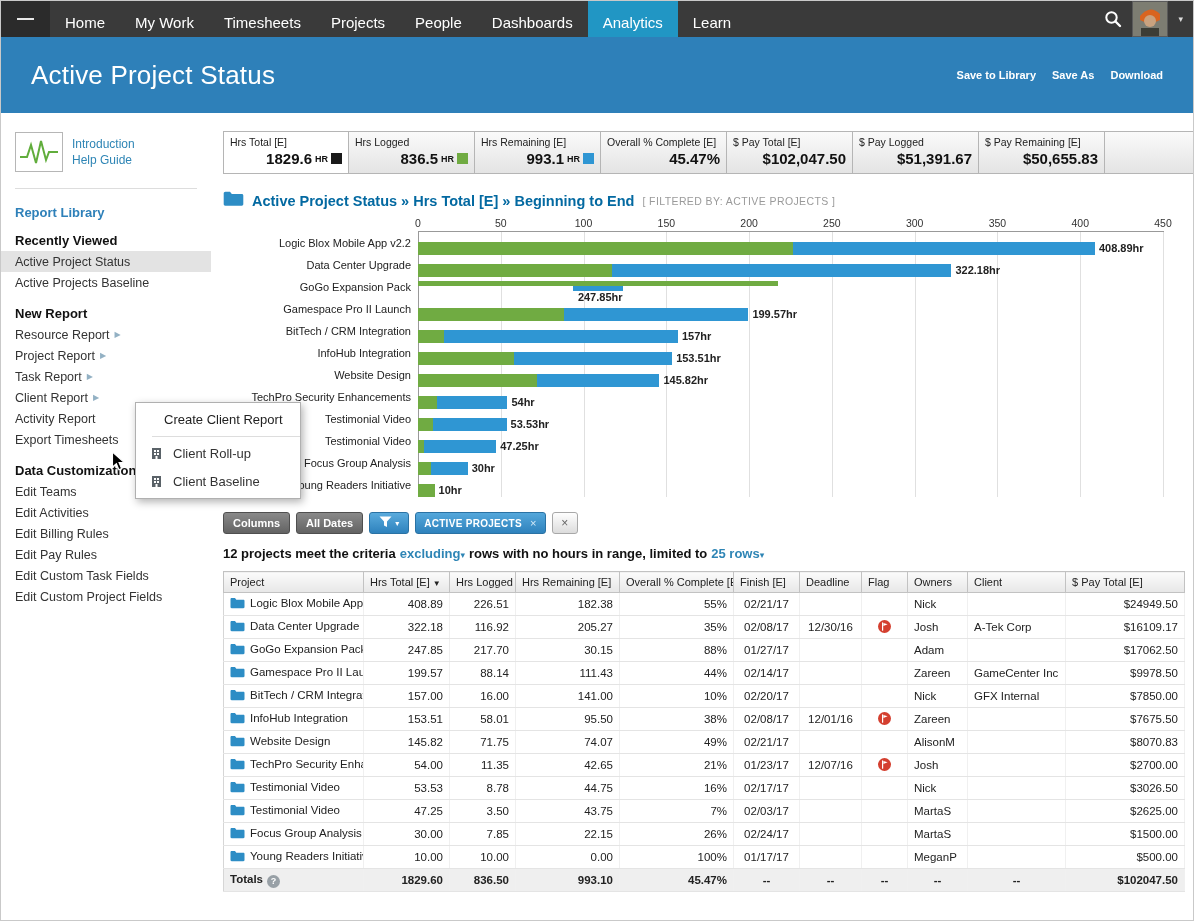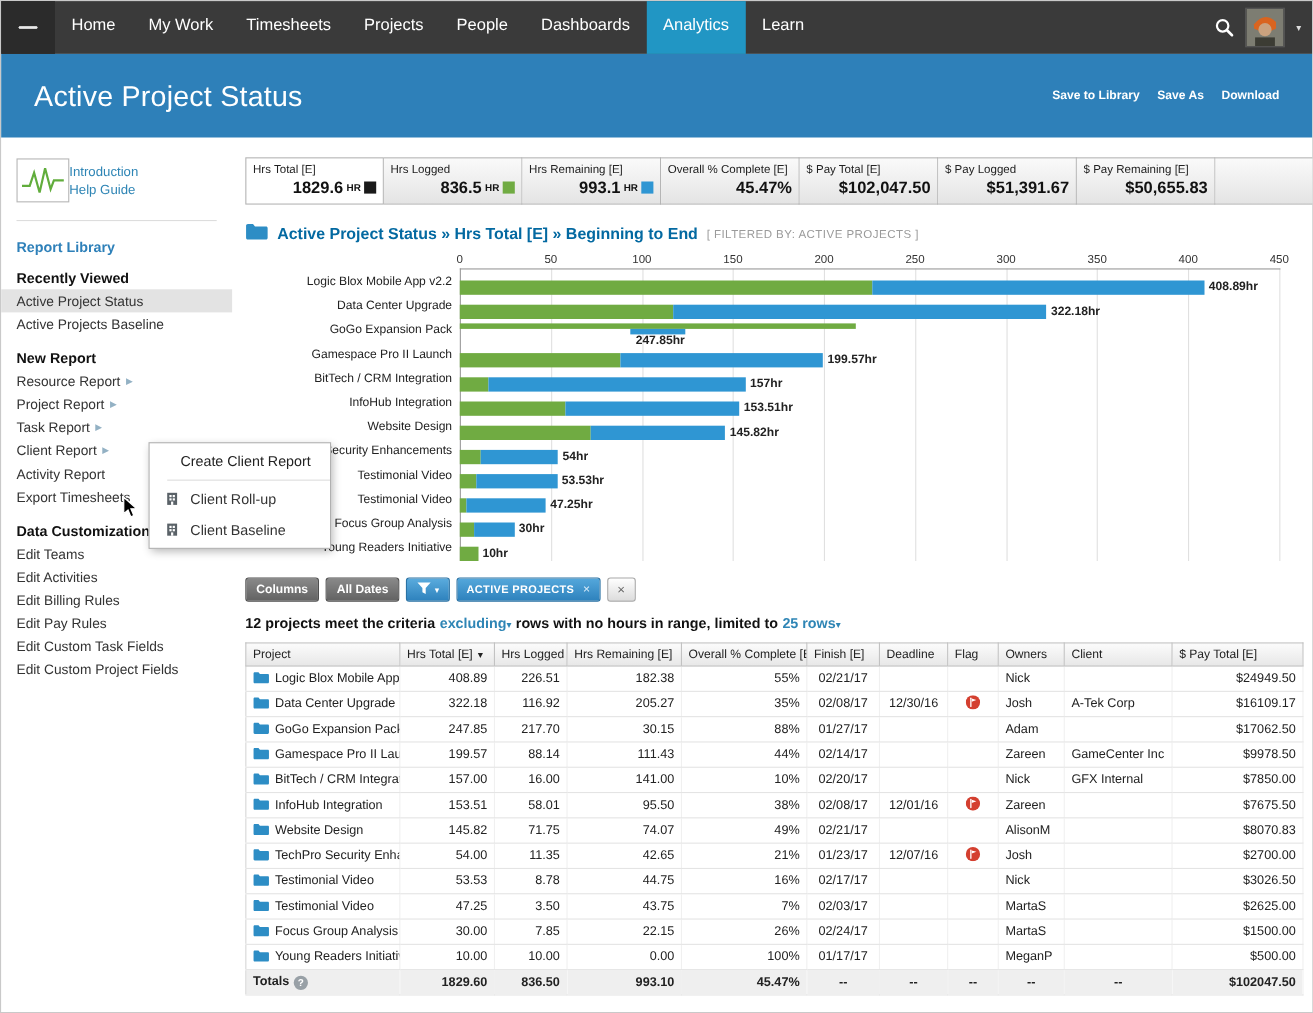--- a/index.html
+++ b/index.html
@@ -1,40 +1,40 @@
 <!DOCTYPE html>
 <html><head>
 <meta charset="utf-8">
 <style>
   *{margin:0;padding:0;box-sizing:border-box;}
   body{font-family:"Liberation Sans","DejaVu Sans",sans-serif;background:#fff;}
   .page{position:relative;width:1194px;height:921px;border:1px solid #c9c9c9;overflow:hidden;background:#fff;}
 
   
-  .topnav{height:48px;background:#3a3a3a;display:flex;align-items:stretch;}
+  .topnav{height:36px;background:#3a3a3a;display:flex;align-items:stretch;}
   .burger{width:49px;background:#2b2b2b;display:flex;flex-direction:column;justify-content:center;align-items:center;gap:3px;cursor:pointer;}
   .burger .bar{width:17px;height:2px;background:#e8e8e8;border-radius:1px;}
   .nav-items{display:flex;}
   .nav-item{padding:0 15px;line-height:44px;color:#fff;font-size:15px;cursor:pointer;white-space:nowrap;}
   .nav-item.active{background:#2196c4;}
   .nav-right{margin-left:auto;display:flex;align-items:center;gap:10px;padding-right:10px;}
   .search{display:flex;align-items:center;cursor:pointer;}
   .avatar{width:36px;height:36px;border:1px solid #5a5a5a;overflow:hidden;cursor:pointer;flex:0 0 auto;}
   .caret{color:#ddd;font-size:9px;cursor:pointer;}
 
   
   .blueheader{height:76px;background:#2e80b9;display:flex;align-items:center;padding:0 30px;}
   .blueheader h1{color:#fff;font-size:26px;font-weight:500;letter-spacing:.2px;}
   .header-actions{margin-left:auto;display:flex;gap:16px;}
   .header-actions a{color:#fff;font-size:11px;font-weight:bold;cursor:pointer;white-space:nowrap;}
 
   
   .content{display:flex;height:801px;}
   .sidebar{width:210px;flex:0 0 210px;padding-top:19px;}
-  .help-box{display:flex;gap:0;padding-left:14px;}
+  .help-box{display:flex;gap:9px;padding-left:14px;}
   .ekg{width:48px;height:40px;border:1px solid #b6b6b6;background:#fff;display:flex;align-items:center;justify-content:center;}
   .help-links{display:flex;flex-direction:column;justify-content:center;gap:2px;}
   .help-links a{color:#2e85b5;font-size:12px;cursor:pointer;}
   .sb-divider{border:none;border-top:1px solid #ddd;margin:16px 14px 0 14px;}
   .sb-library{color:#2e80b9;font-weight:bold;font-size:13px;margin:16px 0 2px 14px;cursor:pointer;}
   .sb-heading{font-weight:bold;font-size:13px;color:#111;margin:13px 0 3px 0;padding-left:14px;}
   .sb-item{font-size:12.5px;color:#333;padding:3.5px 14px;cursor:pointer;display:flex;align-items:center;gap:5px;}
   .sb-item.selected{background:#e3e3e3;}
   .sb-arrow{font-size:8px;color:#93b1c4;}
 

